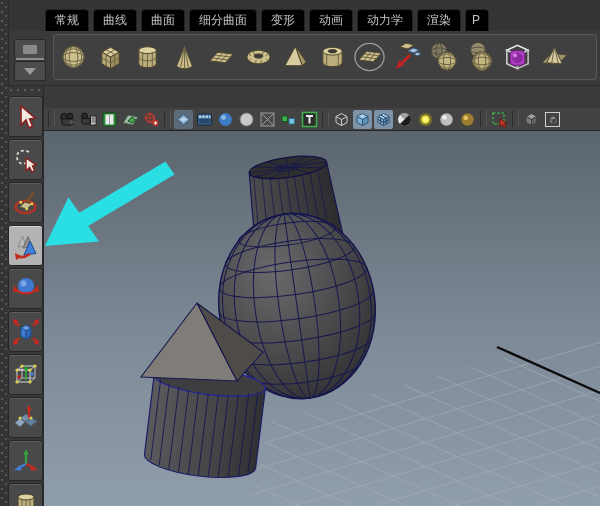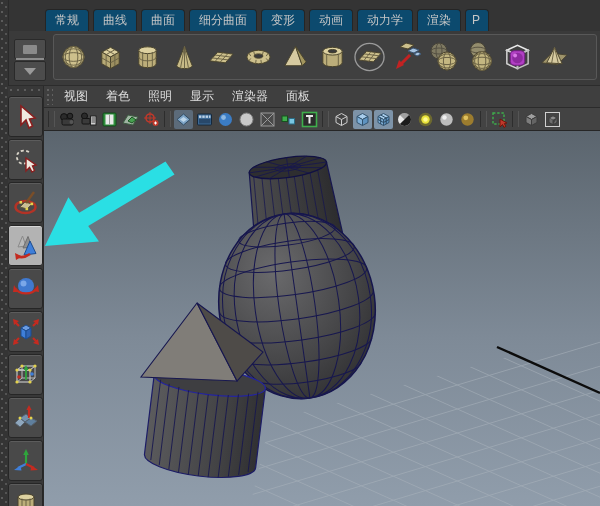--- a/index.html
+++ b/index.html
@@ -6,21 +6,21 @@
   .window{position:relative;width:600px;height:506px;background:#3a3a3a;overflow:hidden;
           font-family:"Liberation Sans","DejaVu Sans",sans-serif;-webkit-user-select:none;user-select:none;}
   
   .edge-strip{position:absolute;left:0;top:0;width:8px;height:506px;background:#343434;
     background-image:radial-gradient(circle at 2px 3px,#5b5b5b 1px,transparent 1.4px),
                      radial-gradient(circle at 6px 7px,#545454 1px,transparent 1.4px);
     background-size:8px 9px;border-right:1px solid #2a2a2a;}
   
   .tabbar{position:absolute;left:9px;top:0;right:0;height:31px;background:#343434;
           display:flex;align-items:flex-end;padding-left:36px;box-sizing:border-box;}
-  .tab{height:21px;line-height:21px;padding:0 9px;margin-right:4px;background:#0c4a6e;color:#c6c6c6;
+  .tab{height:21px;line-height:21px;padding:0 9px;margin-right:4px;background:#000000;color:#c6c6c6;
        font-size:12px;border:1px solid #252525;border-bottom:none;border-radius:4px 4px 0 0;white-space:nowrap;}
   .tab.selected{background:#6f6f6f;color:#f2f2f2;height:24px;line-height:24px;}
   .tab.partial{overflow:hidden;width:14px;padding:0 2px 0 6px;}
   
   .shelf{position:absolute;left:9px;top:31px;right:0;height:55px;background:#3a3a3a;border-bottom:1px solid #2c2c2c;box-sizing:border-box;}
   .shelf-ctrl{position:absolute;left:5px;top:8px;width:32px;}
   .shelf-ctrl .btn{width:30px;height:18px;background:#4c4c4c;border:1px solid #2a2a2a;border-radius:2px;
        display:flex;align-items:center;justify-content:center;margin-bottom:2px;}
   .shelf-ctrl .sq{width:14px;height:9px;background:#8a8a8a;border-radius:1px;}
   .shelf-ctrl .tri{width:0;height:0;border-left:6px solid transparent;border-right:6px solid transparent;border-top:7px solid #9a9a9a;}
@@ -293,29 +293,20 @@
       <svg width="26" height="30" viewBox="0 0 26 28">
           <path d="M5,7 L5,21 A8,3.5 0 0 0 21,21 L21,7 Z" fill="#bcae7a" stroke="#4a432c"></path>
           <ellipse cx="13" cy="7" rx="8" ry="3" fill="#ddd1a0" stroke="#4a432c"></ellipse>
           <path d="M9,8.6 9,23 M13,9.8 13,24.3 M17,8.6 17,23" stroke="#6b6244" fill="none"></path>
         </svg>
     </div>
   </div>
 
   <div class="panel">
 
-    <div class="panel-menubar">
-      <div class="handle"></div>
-      <div class="menu-item">视图</div>
-      <div class="menu-item">着色</div>
-      <div class="menu-item">照明</div>
-      <div class="menu-item">显示</div>
-      <div class="menu-item">渲染器</div>
-      <div class="menu-item">面板</div>
-    </div>
 
     <div class="panel-toolbar">
       <div class="vsep"></div>
       <span class="vt">
           <svg width="17" height="17" viewBox="0 0 17 17">
             <circle cx="5" cy="6" r="3.4" fill="#2b2b2b" stroke="#111"></circle>
             <circle cx="11" cy="5" r="2.8" fill="#2b2b2b" stroke="#111"></circle>
             <rect x="3" y="8" width="11" height="6" rx="1.5" fill="#3a3a3a" stroke="#141414"></rect>
             <circle cx="12.5" cy="11" r="2" fill="#555"></circle>
           </svg>

